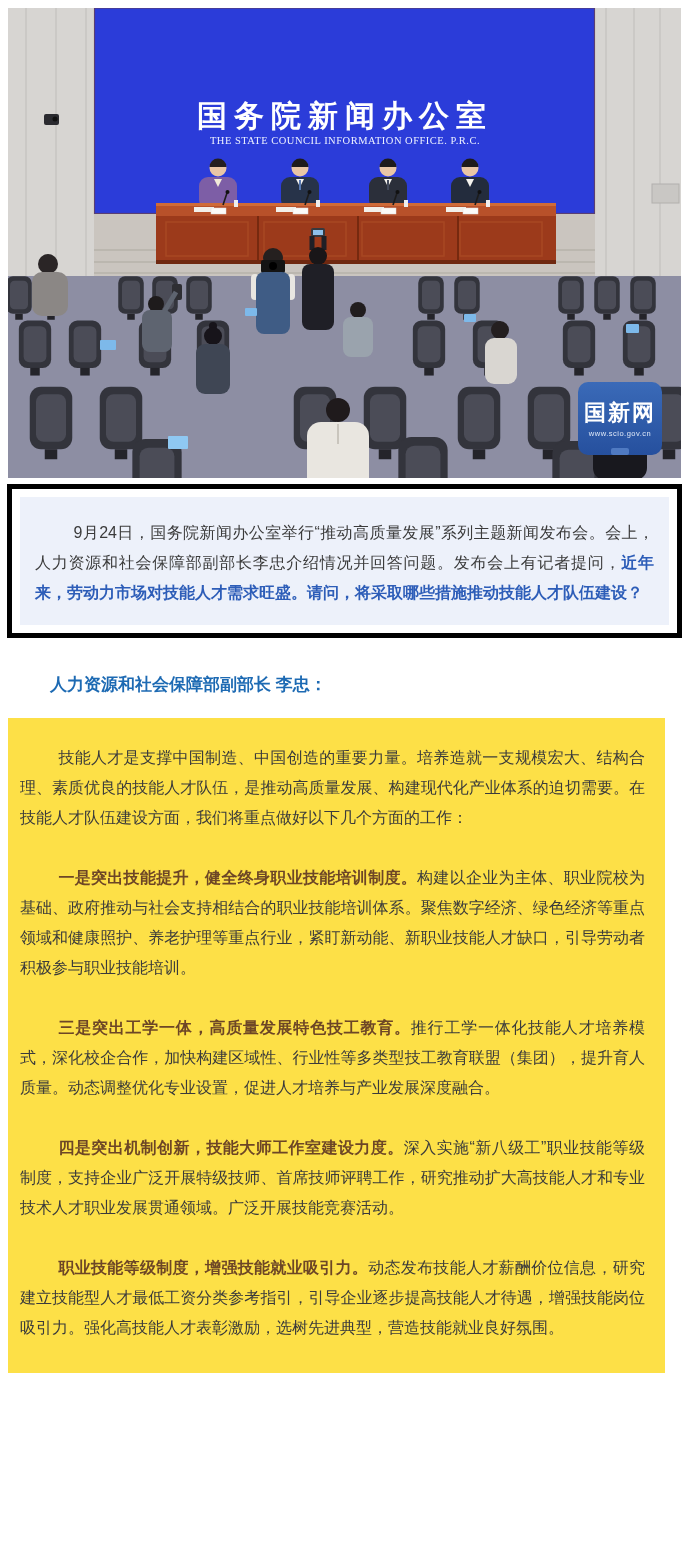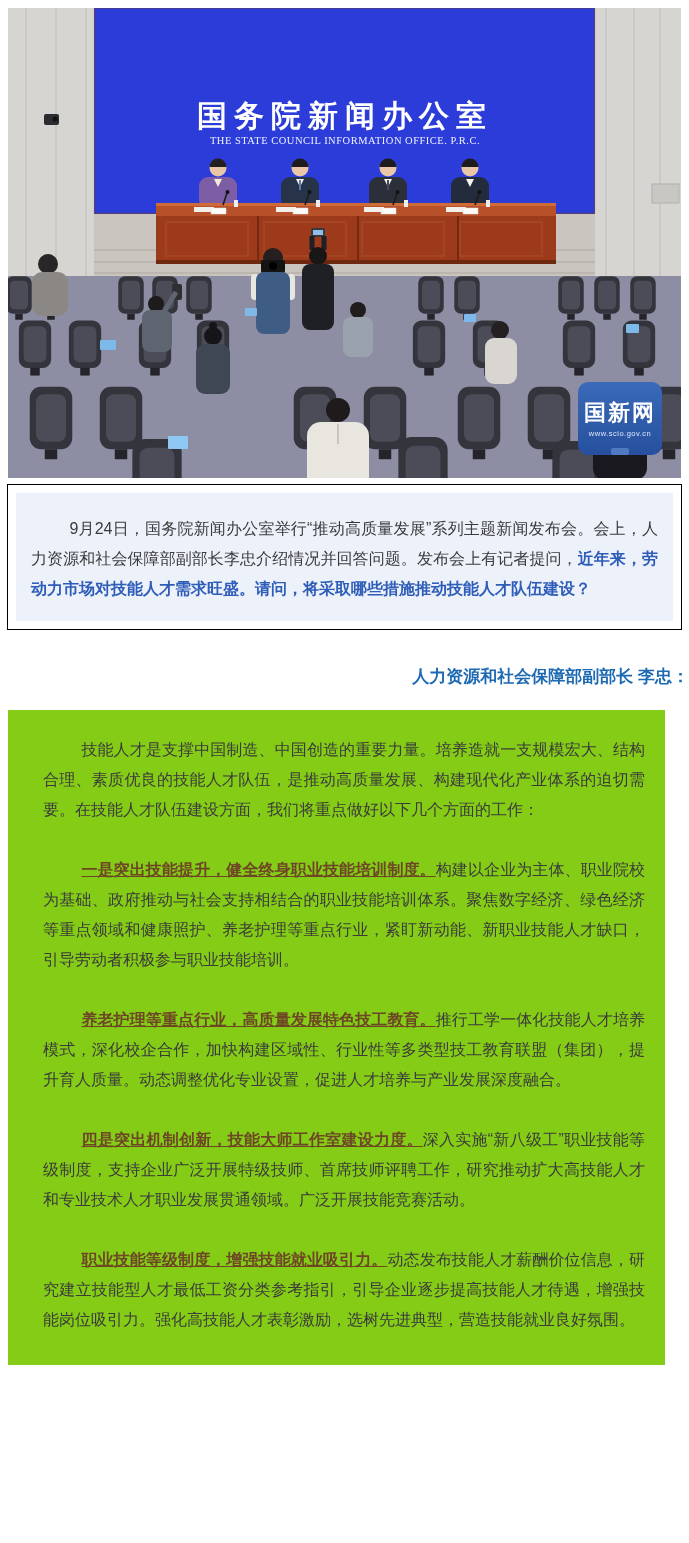--- a/index.html
+++ b/index.html
@@ -6,31 +6,31 @@
   body{
     width:689px;height:1543px;overflow:hidden;background:#ffffff;
     font-family:"Liberation Sans","DejaVu Sans",sans-serif;
     -webkit-font-smoothing:antialiased;
   }
   .page{width:689px;}
   
   .photo-wrap{margin:8px 8px 6px 8px;width:673px;height:470px;overflow:hidden;background:#d7d5d2;}
   .photo-wrap svg{display:block;}
   
-  .question-box{margin:0 7px;border:1px solid #000000;background:#ffffff;padding:8px;}
+  .question-box{margin:0 7px;border:5px solid #000000;background:#ffffff;padding:8px;}
   .question-inner{background:#edf1fa;padding:21px 15px 17px 15px;}
   .question-text{margin:0;font-size:16px;line-height:30px;color:#3b3b3b;text-indent:2.4em;text-align:justify;}
   .q-bold{color:#2d5db8;font-weight:bold;}
   
-  .speaker-heading{margin:37px 0 0 50px;font-size:17px;line-height:20px;color:#1d6ab3;font-weight:bold;text-align:right;}
-  
-  .answer-box{margin:23px 24px 0 8px;background:#84cc16;padding:25px 20px 30px 35px;}
+  .speaker-heading{margin:37px 0 0 50px;font-size:17px;line-height:20px;color:#1d6ab3;font-weight:bold;}
+  
+  .answer-box{margin:23px 24px 0 8px;background:#fde047;padding:25px 20px 30px 12px;}
   .answer-para{margin:0 0 30px 0;font-size:16px;line-height:30px;color:#3b3b3b;text-indent:2.4em;text-align:justify;}
   .answer-para:last-child{margin-bottom:0;}
-  .lead-brown{color:#6d4626;font-weight:bold;text-decoration:underline;}
+  .lead-brown{color:#6d4626;font-weight:bold;}
 </style>
 </head>
 <body>
 
 <div class="page">
 
   <figure class="photo-wrap" style="margin:8px 24px 6px 8px;">
     <svg viewBox="0 0 673 470" width="673" height="470" role="img">
       <defs>
         <symbol id="chair" viewBox="0 0 40 58">
@@ -250,19 +250,19 @@
       <p class="question-text"><span>9月24日，国务院新闻办公室举行“推动高质量发展”系列主题新闻发布会。会上，人力资源和社会保障部副部长李忠介绍情况并回答问题。发布会上有记者提问，</span><b class="q-bold">近年来，劳动力市场对技能人才需求旺盛。请问，将采取哪些措施推动技能人才队伍建设？</b></p>
     </div>
   </section>
 
   <h3 class="speaker-heading">人力资源和社会保障部副部长 李忠：</h3>
 
   <section class="answer-box">
     <div>
         <p class="answer-para">技能人才是支撑中国制造、中国创造的重要力量。培养造就一支规模宏大、结构合理、素质优良的技能人才队伍，是推动高质量发展、构建现代化产业体系的迫切需要。在技能人才队伍建设方面，我们将重点做好以下几个方面的工作：</p>
         <p class="answer-para"><b class="lead-brown">一是突出技能提升，健全终身职业技能培训制度。</b>构建以企业为主体、职业院校为基础、政府推动与社会支持相结合的职业技能培训体系。聚焦数字经济、绿色经济等重点领域和健康照护、养老护理等重点行业，紧盯新动能、新职业技能人才缺口，引导劳动者积极参与职业技能培训。</p>
-        <p class="answer-para"><b class="lead-brown">养老护理等重点行业，高质量发展特色技工教育。</b>推行工学一体化技能人才培养模式，深化校企合作，加快构建区域性、行业性等多类型技工教育联盟（集团），提升育人质量。动态调整优化专业设置，促进人才培养与产业发展深度融合。</p>
+        <p class="answer-para"><b class="lead-brown">三是突出工学一体，高质量发展特色技工教育。</b>推行工学一体化技能人才培养模式，深化校企合作，加快构建区域性、行业性等多类型技工教育联盟（集团），提升育人质量。动态调整优化专业设置，促进人才培养与产业发展深度融合。</p>
         <p class="answer-para"><b class="lead-brown">四是突出机制创新，技能大师工作室建设力度。</b>深入实施“新八级工”职业技能等级制度，支持企业广泛开展特级技师、首席技师评聘工作，研究推动扩大高技能人才和专业技术人才职业发展贯通领域。广泛开展技能竞赛活动。</p>
         <p class="answer-para"><b class="lead-brown">职业技能等级制度，增强技能就业吸引力。</b>动态发布技能人才薪酬价位信息，研究建立技能型人才最低工资分类参考指引，引导企业逐步提高技能人才待遇，增强技能岗位吸引力。强化高技能人才表彰激励，选树先进典型，营造技能就业良好氛围。</p>
       </div>
   </section>
 
 </div>
 
 </body></html>

